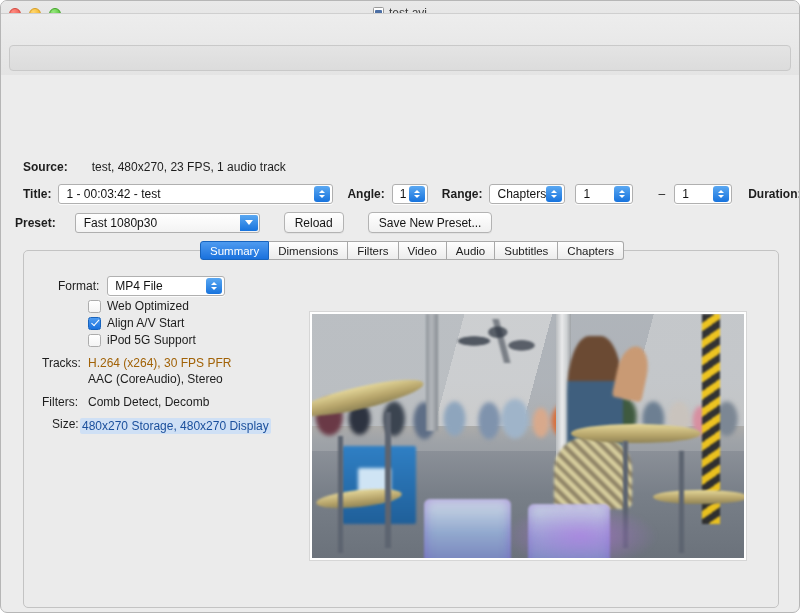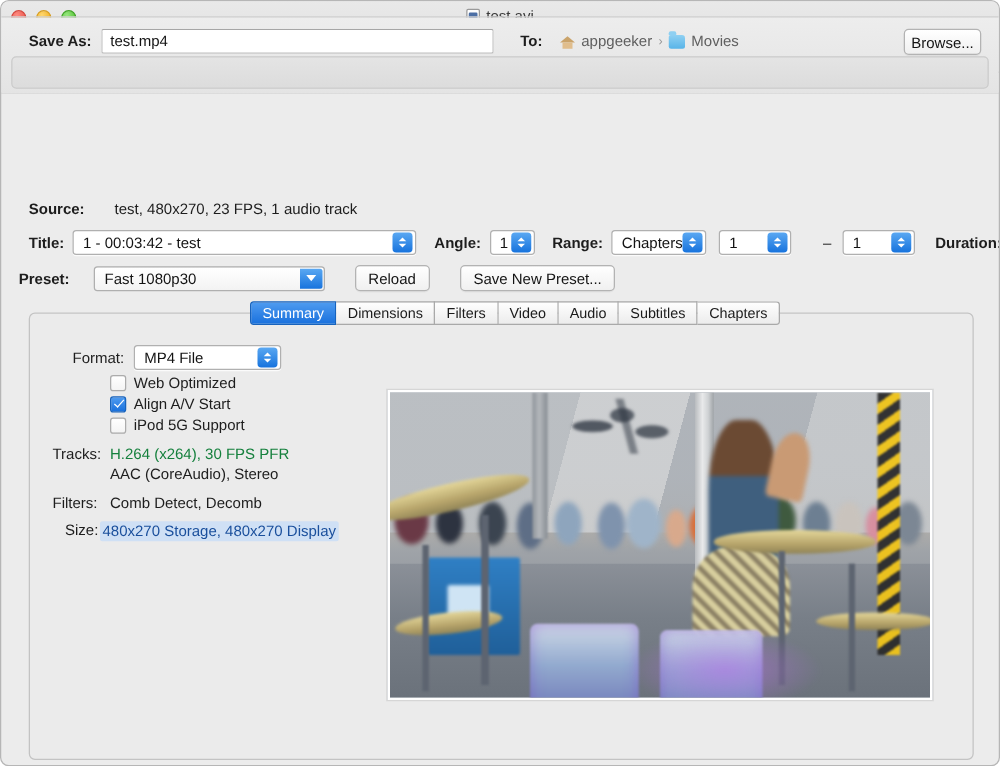--- a/index.html
+++ b/index.html
@@ -672,21 +672,21 @@
       <div class="chk" style="position:absolute; left:64px; top:65px;">
         <span class="box on"></span>
         <span>Align A/V Start</span>
       </div>
       <div class="chk" style="position:absolute; left:64px; top:82px;">
         <span class="box"></span>
         <span>iPod 5G Support</span>
       </div>
 
       <div style="position:absolute; left:18px; top:105px; font-size:12px; color:#1d1d1d;">Tracks:</div>
-      <div style="position:absolute; left:64px; top:105px; font-size:12px; color:#15803d;">H.264 (x264), 30 FPS PFR</div>
+      <div style="position:absolute; left:64px; top:105px; font-size:12px; color:#a16207;">H.264 (x264), 30 FPS PFR</div>
       <div style="position:absolute; left:64px; top:121px; font-size:12px; color:#1d1d1d;">AAC (CoreAudio), Stereo</div>
 
       <div style="position:absolute; left:18px; top:144px; font-size:12px; color:#1d1d1d;">Filters:</div>
       <div style="position:absolute; left:64px; top:144px; font-size:12px; color:#1d1d1d;">Comb Detect, Decomb</div>
 
       <div style="position:absolute; left:28px; top:166px; font-size:12px; color:#1d1d1d;">Size:</div>
       <div style="position:absolute; left:56px; top:165px;">
         <span class="sizehl">480x270 Storage, 480x270 Display</span>
       </div>
 
@@ -715,33 +715,18 @@
         <div class="pv-stand" style="left:85%; top:56%; width:1.1%; height:42%;"></div>
 
         <div class="pv-drum" style="left:26%; bottom:-6%; width:20%; height:30%;"></div>
         <div class="pv-drum" style="left:50%; bottom:-8%; width:19%; height:30%;"></div>
         <div class="pv-glow"></div>
       </div>
 
     </div>
 
     <div class="footer">
-      <div class="row" style="left:22px; top:9px; gap:8px;">
-        <span class="lbl">Save As:</span>
-        <span class="tfield" style="width:314px;">
-          <span>test.mp4</span>
-        </span>
-        <span class="lbl" style="margin-left:13px;">To:</span>
-        <span class="pathctl" style="margin-left:6px;">
-          <span class="home-ic"></span>
-          <span>appgeeker</span>
-          <span class="chev">›</span>
-          <span class="folder-ic"></span>
-          <span>Movies</span>
-        </span>
-        <span class="btn" style="position:absolute; left:700px; top:0; width:62px;">Browse...</span>
-      </div>
 
       <div class="footbar"></div>
     </div>
 
   </div>
 </div>
 
 </body></html>

